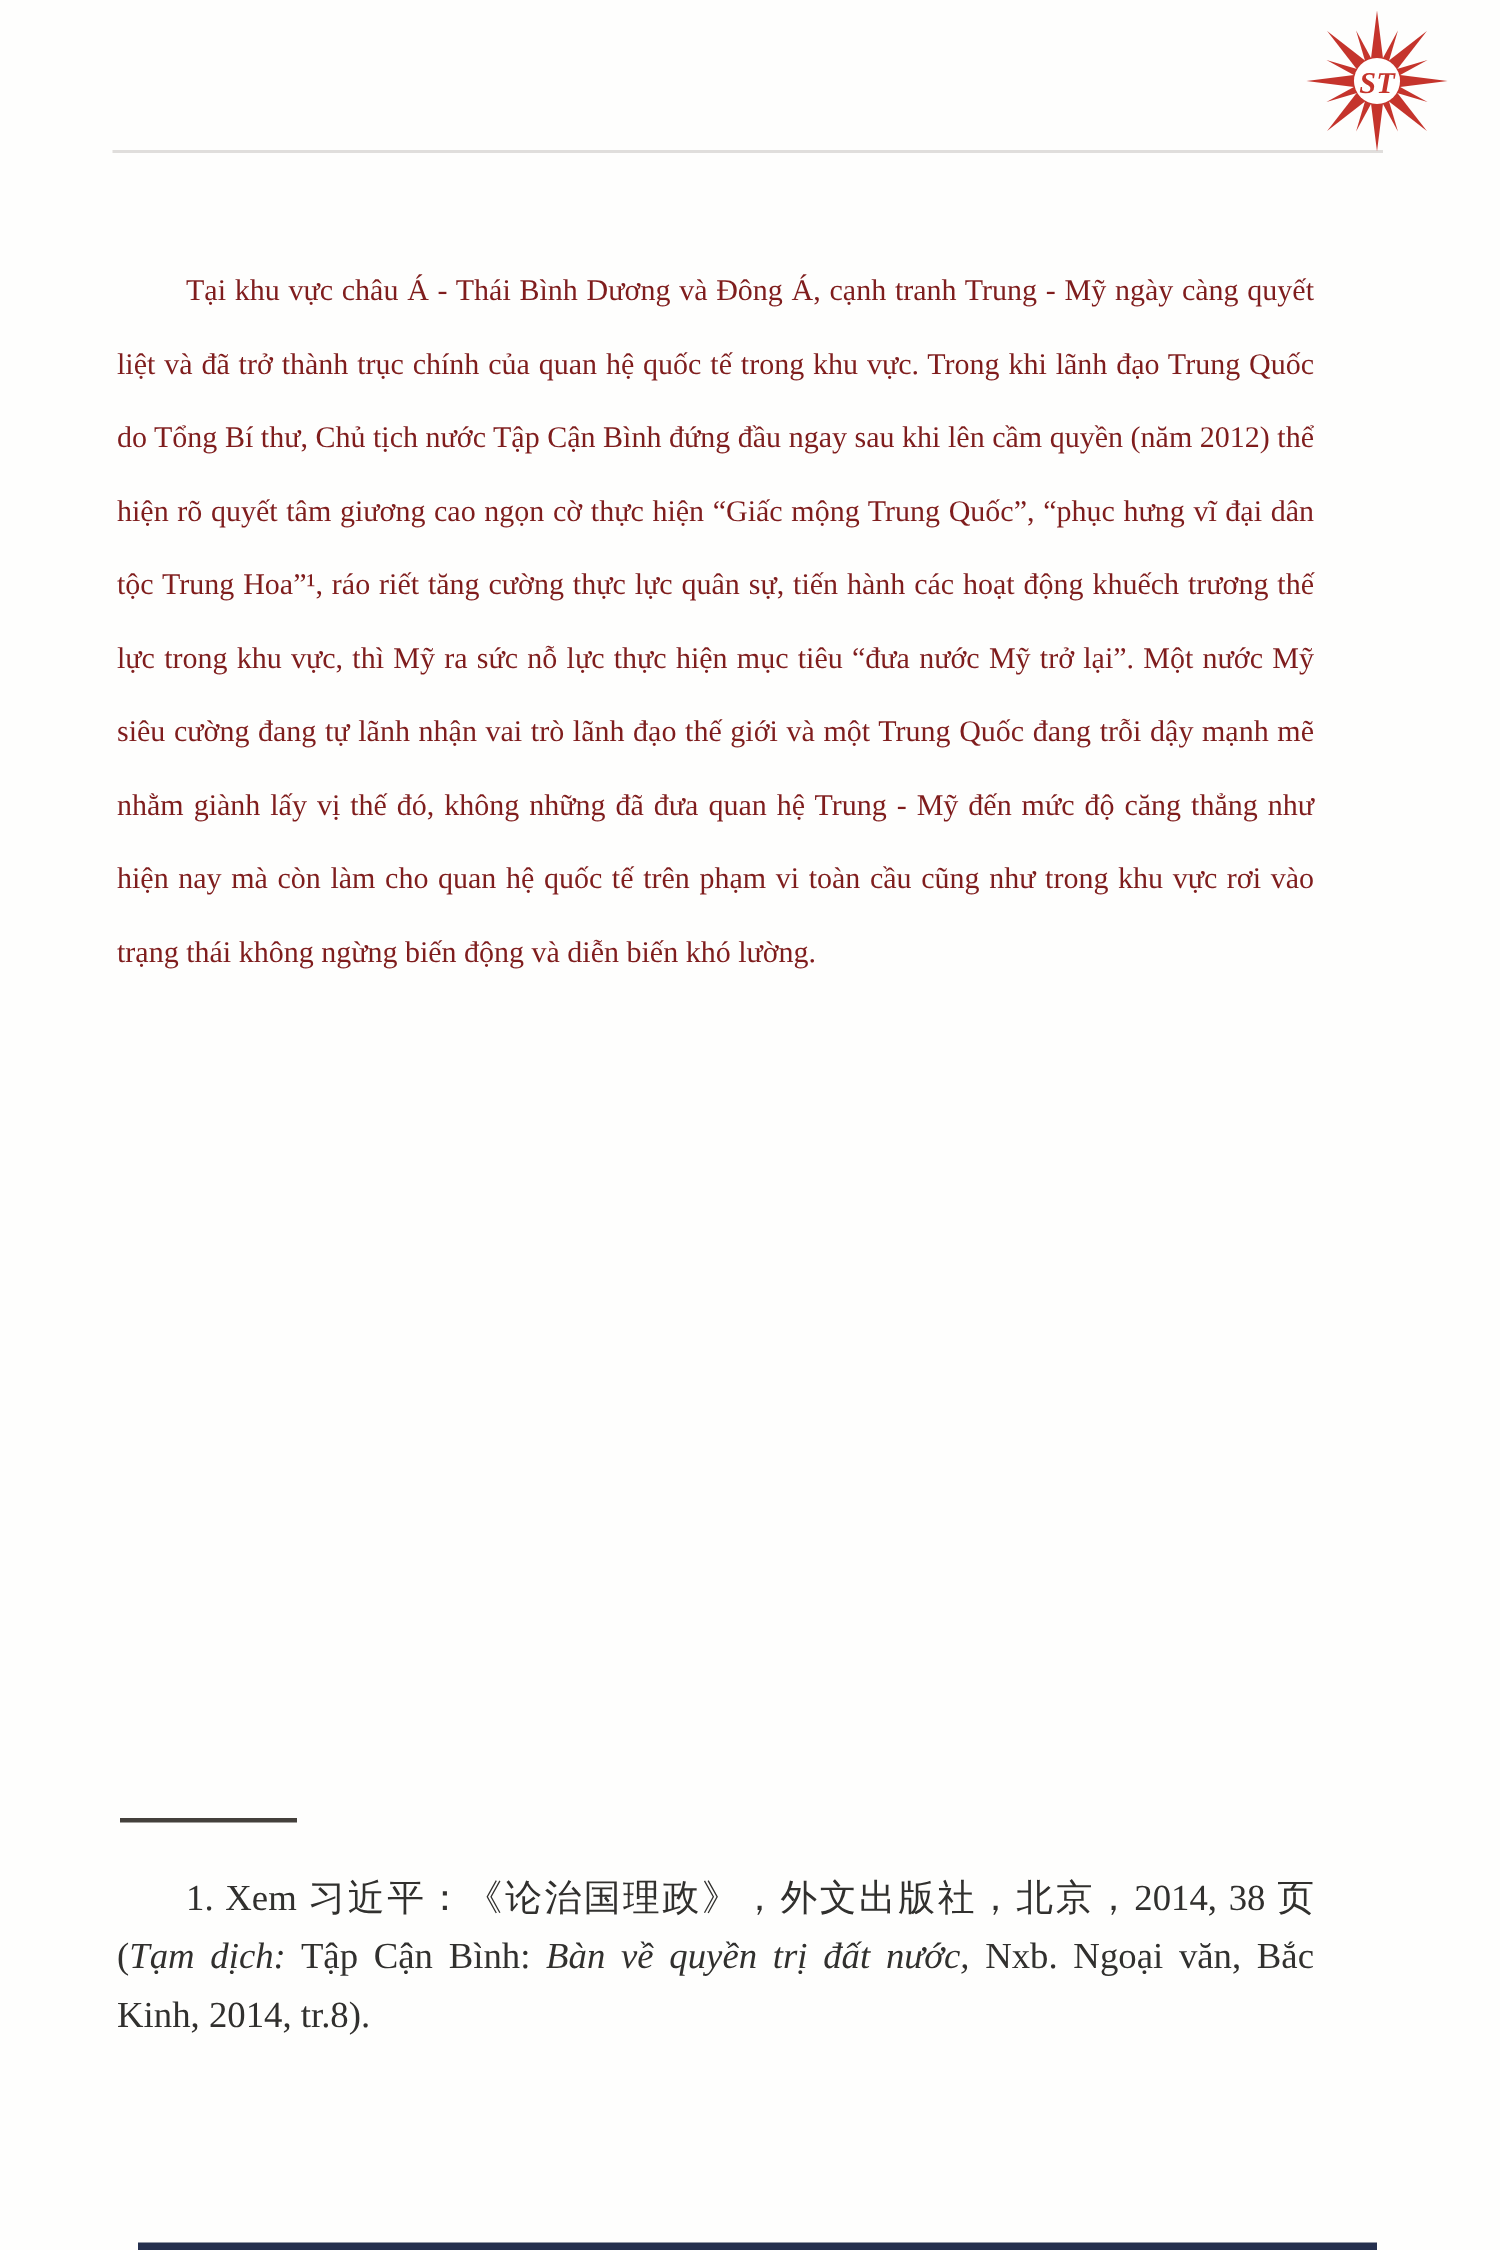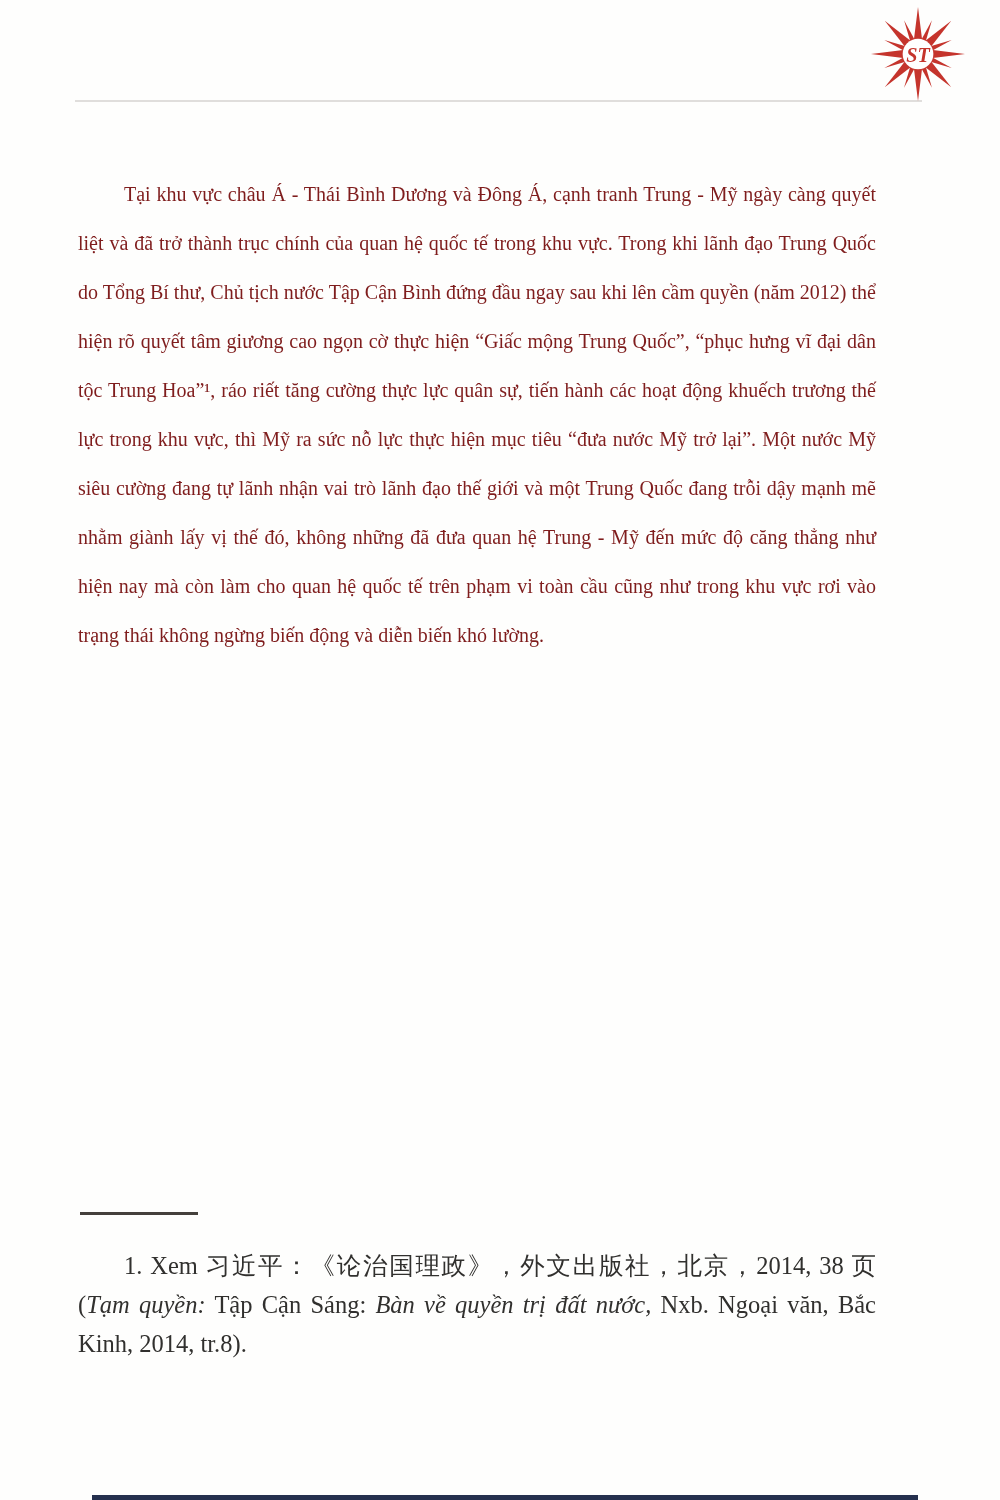--- a/index.html
+++ b/index.html
@@ -97,18 +97,18 @@
     </svg>
   </div>
 
   <div class="main">
     <p>Tại khu vực châu Á - Thái Bình Dương và Đông Á, cạnh tranh Trung - Mỹ ngày càng quyết liệt và đã trở thành trục chính của quan hệ quốc tế trong khu vực. Trong khi lãnh đạo Trung Quốc do Tổng Bí thư, Chủ tịch nước Tập Cận Bình đứng đầu ngay sau khi lên cầm quyền (năm 2012) thể hiện rõ quyết tâm giương cao ngọn cờ thực hiện “Giấc mộng Trung Quốc”, “phục hưng vĩ đại dân tộc Trung Hoa”¹, ráo riết tăng cường thực lực quân sự, tiến hành các hoạt động khuếch trương thế lực trong khu vực, thì Mỹ ra sức nỗ lực thực hiện mục tiêu “đưa nước Mỹ trở lại”. Một nước Mỹ siêu cường đang tự lãnh nhận vai trò lãnh đạo thế giới và một Trung Quốc đang trỗi dậy mạnh mẽ nhằm giành lấy vị thế đó, không những đã đưa quan hệ Trung - Mỹ đến mức độ căng thẳng như hiện nay mà còn làm cho quan hệ quốc tế trên phạm vi toàn cầu cũng như trong khu vực rơi vào trạng thái không ngừng biến động và diễn biến khó lường.</p>
   </div>
 
   <div class="footnote-rule"></div>
 
   <div class="footnote">
-    <span>1. Xem  习近平：《论治国理政》，外文出版社，北京，2014, 38 页 (</span><span class="i">Tạm quyền:</span><span> Tập Cận Sáng: </span><span class="i">Bàn về quyền trị đất nước,</span><span> Nxb. Ngoại văn, Bắc Kinh, 2014, tr.8).</span>
+    <span>1. Xem  习近平：《论治国理政》，外文出版社，北京，2014, 38 页 (</span><span class="i">Tạm dịch:</span><span> Tập Cận Bình: </span><span class="i">Bàn về quyền trị đất nước,</span><span> Nxb. Ngoại văn, Bắc Kinh, 2014, tr.8).</span>
   </div>
 
   <div class="bottom-edge"></div>
 
 </div>
 
 </body></html>

